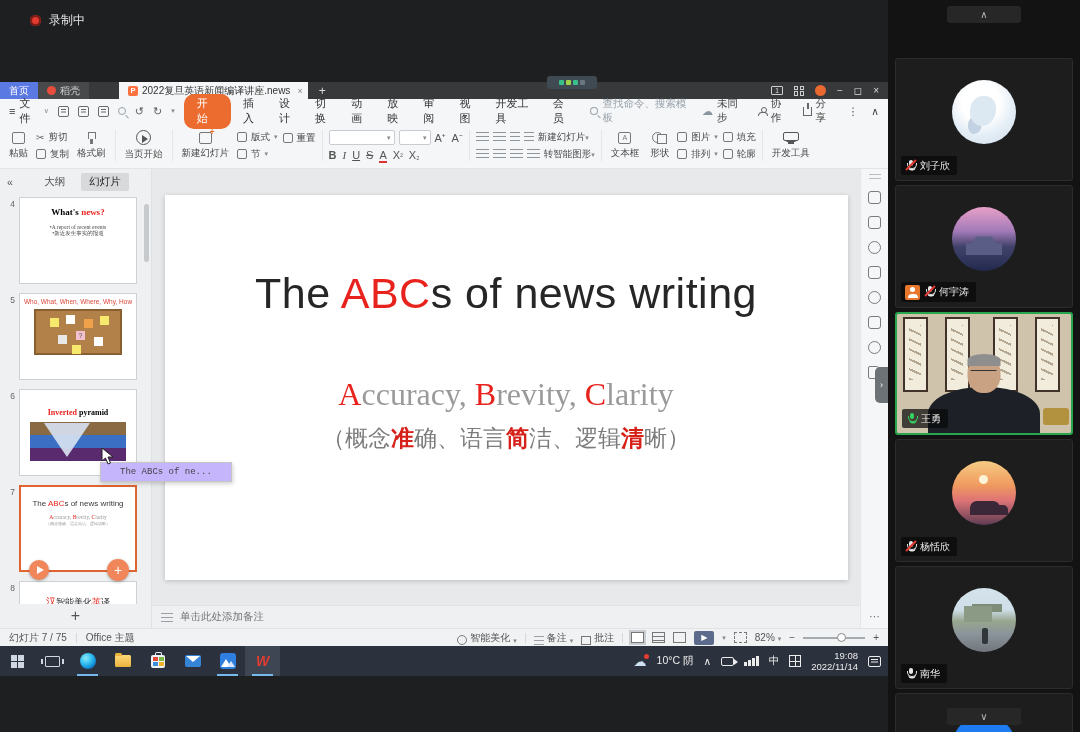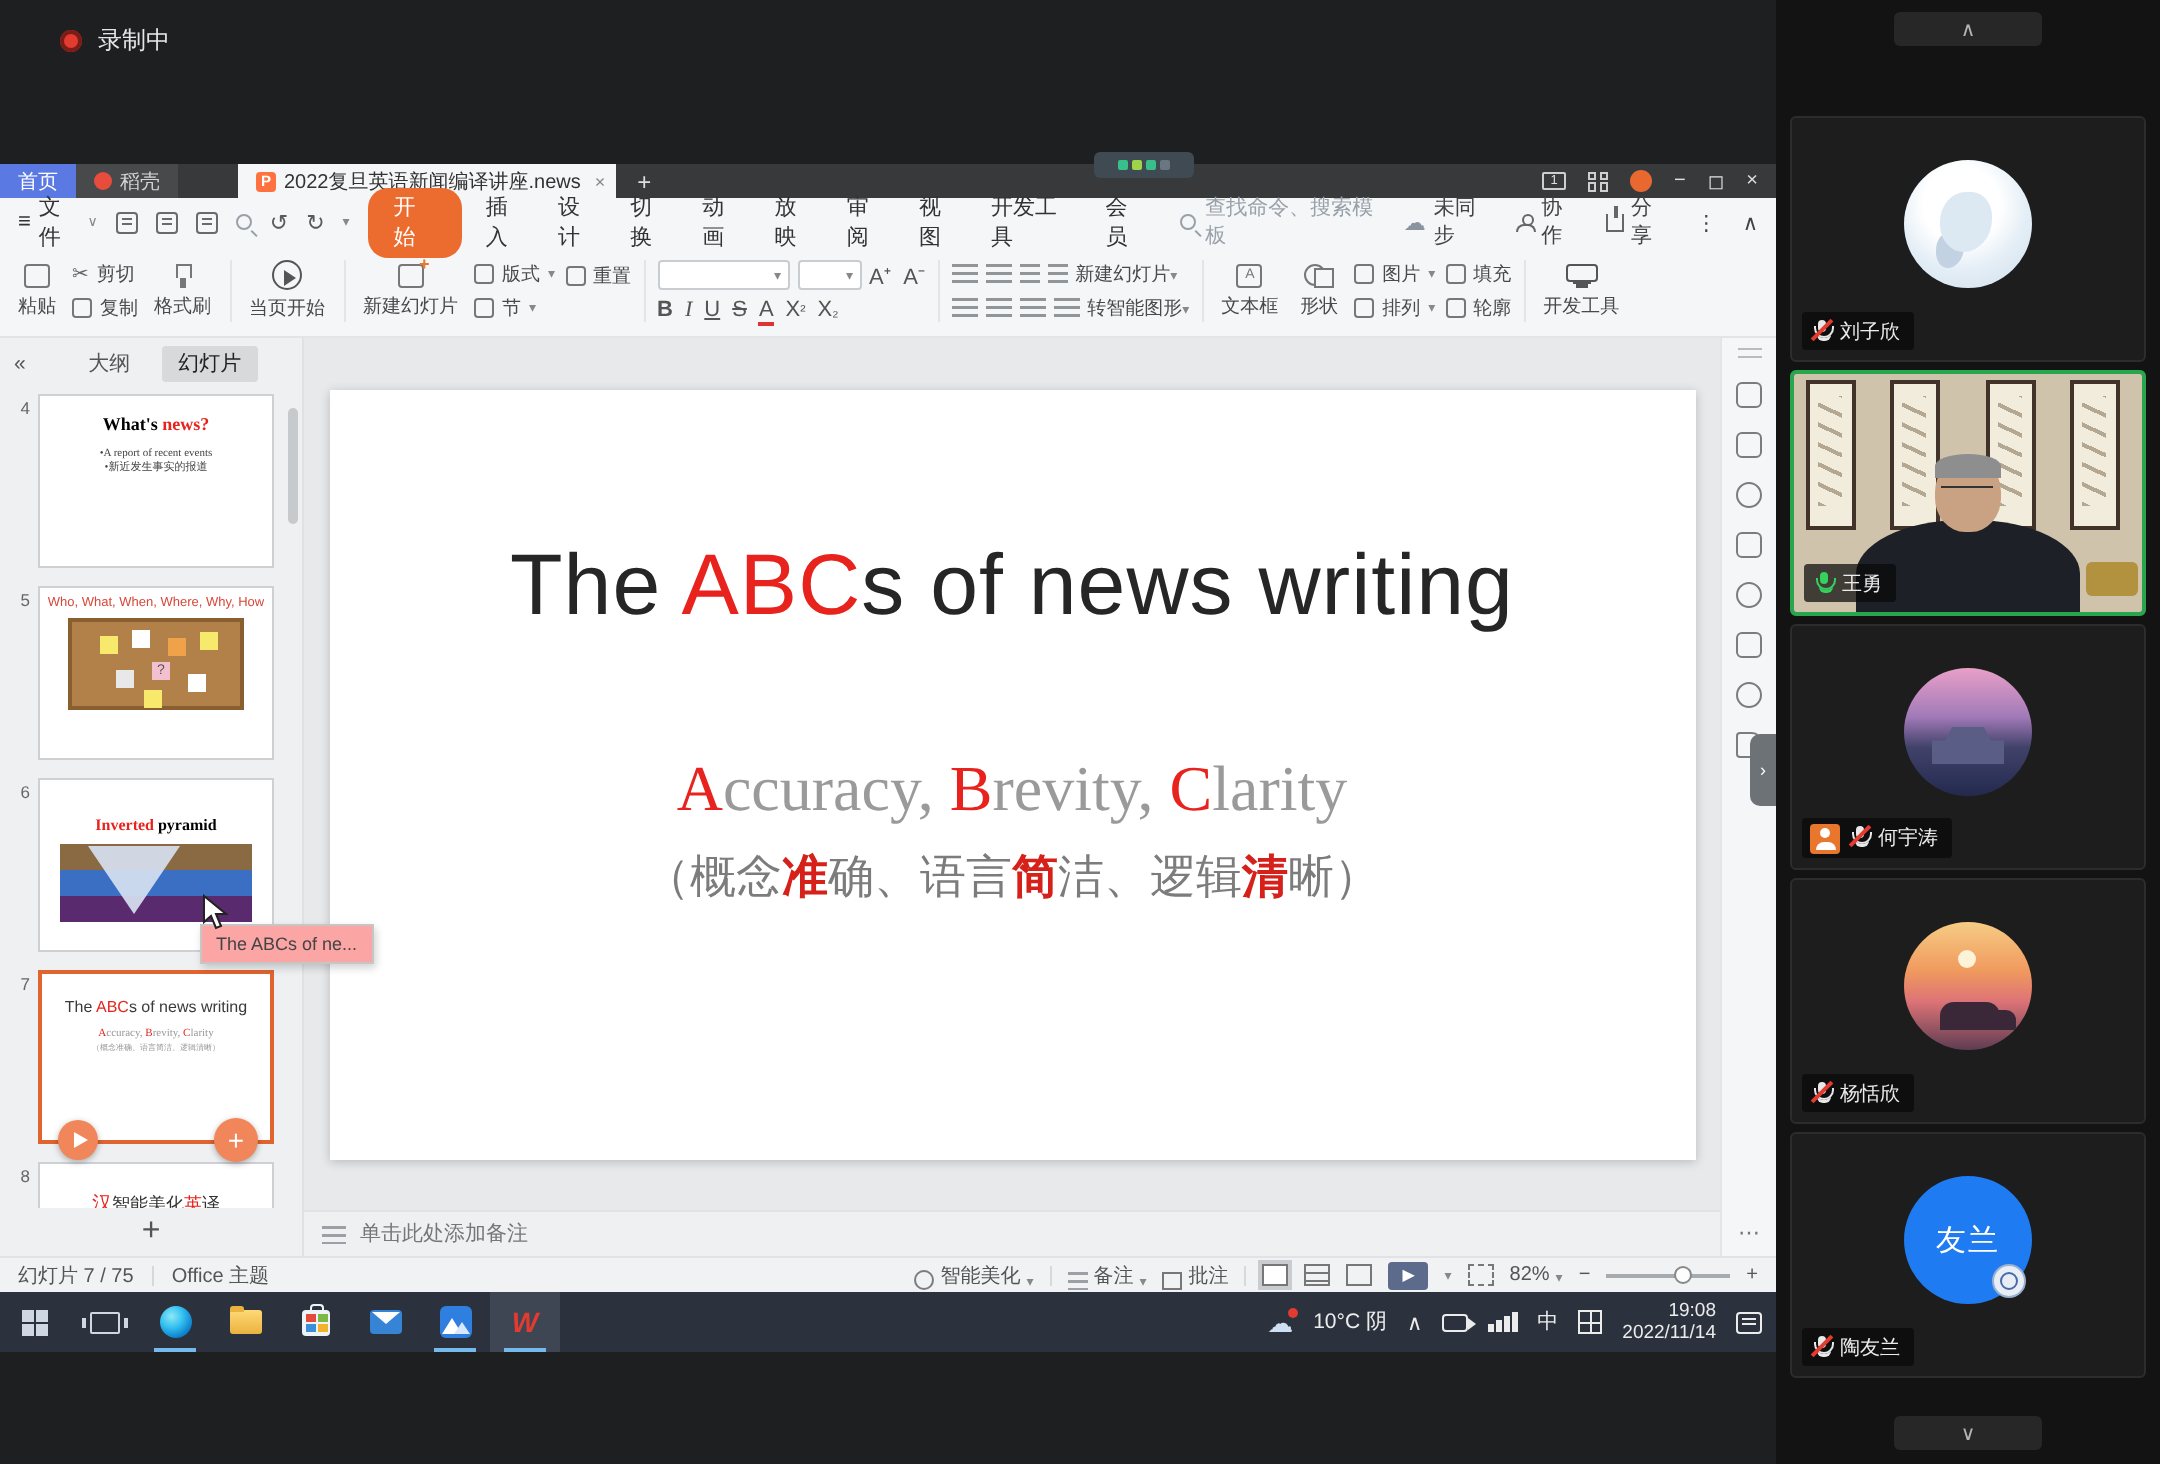--- a/index.html
+++ b/index.html
@@ -109,21 +109,21 @@
   .t7-sub { margin-top:6px; font-size:5.5px; text-align:center; font-family:"Liberation Serif",serif; color:#999; }
   .t7-cn { margin-top:1px; font-size:4px; text-align:center; color:#999; }
   .ov-play { position:absolute; left:8px; bottom:-10px; width:20px; height:20px; border-radius:50%; background:#f0865a; box-shadow:0 1px 3px rgba(0,0,0,.3); display:flex; align-items:center; justify-content:center; z-index:3; }
   .ov-play::after { content:""; border-left:7px solid #fff; border-top:4.5px solid transparent; border-bottom:4.5px solid transparent; margin-left:2px; }
   .ov-plus { position:absolute; right:6px; bottom:-11px; width:22px; height:22px; border-radius:50%; background:#f0865a; box-shadow:0 1px 3px rgba(0,0,0,.3); color:#fff; font-size:14px; display:flex; align-items:center; justify-content:center; z-index:3; }
   .t8-title { margin-top:13px; font-size:9px; text-align:center; color:#333; }
   .t8-sub { margin-top:8px; font-size:5.5px; text-align:center; font-family:"Liberation Serif",serif; color:#7a8aa0; }
   .t9 .tbox { height:13px; border-bottom:none; }
   .add-slide { height:24px; display:flex; align-items:center; justify-content:center; font-size:16px; color:#555; }
   .pscroll { position:absolute; right:2px; top:10px; width:5px; height:58px; background:#c7cacd; border-radius:3px; }
-  .tooltip { position:absolute; left:100px; top:293px; background:#fca5a5; border:1px solid #c6c6c6; box-shadow:1px 2px 4px rgba(0,0,0,.18); font-size:9px; color:#444; padding:4px 7px; white-space:nowrap; z-index:4; }
+  .tooltip { position:absolute; left:100px; top:293px; background:#c4b5fd; border:1px solid #c6c6c6; box-shadow:1px 2px 4px rgba(0,0,0,.18); font-size:9px; color:#444; padding:4px 19px; white-space:nowrap; z-index:4;font-family:Liberation Mono, monospace; }
   .cursor { position:absolute; left:101px; top:278px; z-index:5; }
 
   
   .main-col { flex:1; display:flex; flex-direction:column; }
   .canvas { height:436px; background:#e7e9eb; display:flex; align-items:center; justify-content:center; }
   .slide { width:683px; height:385px; background:#fff; box-shadow:0 1px 5px rgba(0,0,0,.2); text-align:center; }
   .slide-title { margin-top:74px; font-size:43px; font-weight:300; letter-spacing:.5px; color:#262626; }
   .slide-sub { margin-top:58px; font-family:"Liberation Serif",serif; font-size:32px; color:#9a9a9a; }
   .slide-sub .red { color:#e8231d; }
   .slide-cn { margin-top:10px; font-family:"Liberation Serif",serif; font-size:23px; color:#7c7c7c; }
@@ -665,57 +665,64 @@
     <div class="tile">
       <div class="pav liu"></div>
       <div class="namebar">
         <span class="mic muted">
             <i></i>
           </span>
         <span>刘子欣</span>
       </div>
     </div>
 
+    <div class="tile">
+      <div class="pav he"></div>
+      <div class="namebar">
+        <span class="host-badge"></span>
+        <span class="mic muted">
+            <i></i>
+          </span>
+        <span>何宇涛</span>
+      </div>
+    </div>
+
     <div class="tile video">
       <div class="scene">
         <span class="scroll" style="left:6px"></span>
         <span class="scroll" style="left:48px"></span>
         <span class="scroll" style="left:96px"></span>
         <span class="scroll" style="left:138px"></span>
         <span class="pillow"></span>
         <span class="torso"></span>
         <span class="head"></span>
       </div>
       <div class="namebar">
         <span class="mic green"></span>
         <span>王勇</span>
       </div>
     </div>
 
     <div class="tile">
-      <div class="pav he"></div>
-      <div class="namebar">
-        <span class="host-badge"></span>
-        <span class="mic muted">
-            <i></i>
-          </span>
-        <span>何宇涛</span>
-      </div>
-    </div>
-
-    <div class="tile">
       <div class="pav yang"></div>
       <div class="namebar">
         <span class="mic muted">
             <i></i>
           </span>
         <span>杨恬欣</span>
       </div>
     </div>
 
+    <div class="tile">
+      <div class="pav nan"></div>
+      <div class="namebar">
+        <span class="mic"></span>
+        <span>南华</span>
+      </div>
+    </div>
 
     <div class="tile">
       <div class="pav tao">
           <span>友兰</span>
         </div>
       <span class="tao-badge"></span>
       <div class="namebar">
         <span class="mic muted">
             <i></i>
           </span>

